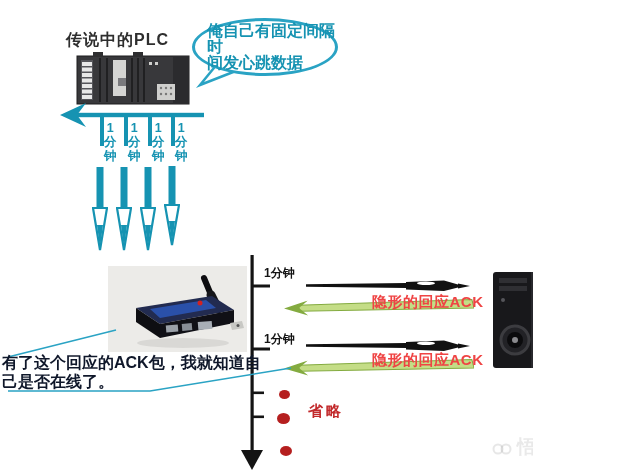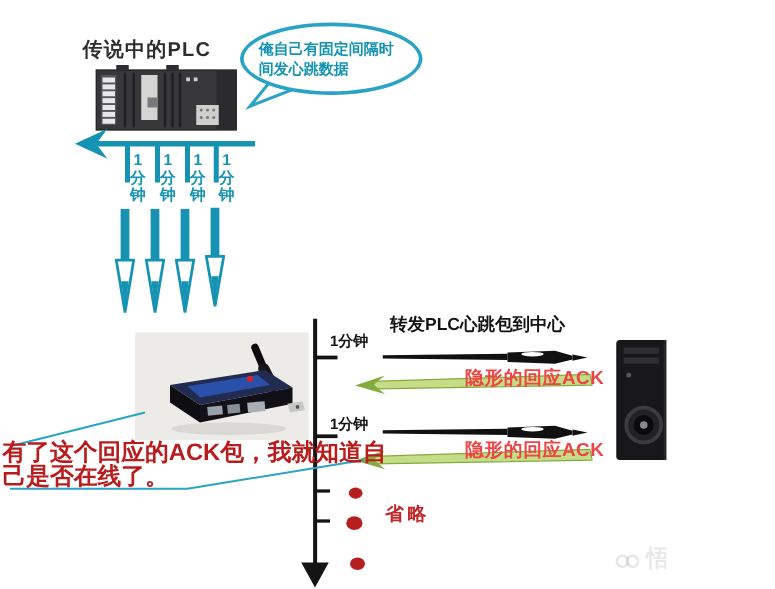--- a/index.html
+++ b/index.html
@@ -8,26 +8,26 @@
     font-family:"Liberation Sans","DejaVu Sans",sans-serif;
   }
   .abs{position:absolute;}
   .teal-text{color:#1693b2;font-weight:bold;}
   .pre{white-space:pre-line;}
   .plc-label{left:66px;top:30px;font-size:16px;font-weight:bold;color:#2e2e2e;letter-spacing:1px;z-index:3;}
   .bubble{
     left:192px;top:18px;width:140px;height:52px;border:3px solid #2aa3c4;border-radius:50%;
     display:flex;align-items:center;z-index:3;background:#fff;
   }
-  .bubble-text{font-size:12px;line-height:16px;padding-left:12px;}
+  .bubble-text{font-size:16px;line-height:16px;padding-left:12px;}
   .bubble-tail{left:194px;top:62px;z-index:2;}
   .tick-label{font-size:12.5px;line-height:14px;text-align:center;z-index:3;}
   .hb-label{left:184px;top:172px;font-size:14px;line-height:17px;text-align:center;z-index:3;}
   .router-bg{left:108px;top:266px;width:139px;height:86px;background:#ecebe8;z-index:1;}
-  .callout-text{left:2px;top:353px;font-size:19px;line-height:19px;color:#b91c1c;font-weight:bold;z-index:3;}
+  .callout-text{left:2px;top:353px;font-size:16px;line-height:19px;color:#0f172a;font-weight:bold;z-index:3;}
   .fwd-label{left:312px;top:251px;font-size:14px;font-weight:bold;color:#141414;z-index:3;}
   .min-label{font-size:12px;font-weight:bold;color:#141414;z-index:3;}
   .ack-label{font-size:15px;font-weight:bold;color:#ef4444;letter-spacing:.5px;z-index:3;}
   .omit-label{left:308px;top:402px;font-size:15px;font-weight:bold;color:#c2292b;letter-spacing:3px;z-index:3;}
   .red-dot{background:#b51f1f;border-radius:50%;z-index:3;}
   .watermark{
     left:492px;top:432px;width:126px;height:30px;display:flex;align-items:center;gap:5px;
     color:rgba(120,120,120,0.16);font-size:19px;font-weight:bold;letter-spacing:1px;z-index:2;
   }
   .overlay{left:0;top:0;z-index:2;pointer-events:none;}
@@ -146,21 +146,20 @@
 
   <svg class="abs" style="left:238px;top:250px;z-index:2" width="40" height="222" viewBox="0 0 40 222">
     <rect x="12.5" y="5" width="3.2" height="198" fill="#141414"></rect>
     <rect x="13" y="34.5" width="19" height="3" fill="#141414"></rect>
     <rect x="13" y="97.5" width="19" height="3" fill="#141414"></rect>
     <rect x="13" y="141.5" width="13" height="2.6" fill="#141414"></rect>
     <rect x="13" y="165.5" width="13" height="2.6" fill="#141414"></rect>
     <polygon points="3,200 25,200 14,220" fill="#141414"></polygon>
   </svg>
 
-  <div class="abs fwd-label">转发PLC心跳包到中心</div>
   <div class="abs min-label" style="left:264px;top:265px">1分钟</div>
   <div class="abs min-label" style="left:264px;top:331px">1分钟</div>
 
   <svg class="abs" style="left:306px;top:279px;z-index:2" width="164" height="14" viewBox="0 0 164 14">
     <polygon points="0,5.2 100,4 100,9 0,7.8" fill="#111"></polygon>
     <polygon points="100,3 138,1.5 152,5.5 152,8.5 138,12 100,10.5" fill="#111"></polygon>
     <ellipse cx="120" cy="4.3" rx="9" ry="1.8" fill="#fff"></ellipse>
     <polygon points="152,4.5 164,7 152,9.5" fill="#111"></polygon>
   </svg>
   <svg class="abs" style="left:306px;top:339px;z-index:2" width="164" height="14" viewBox="0 0 164 14">

